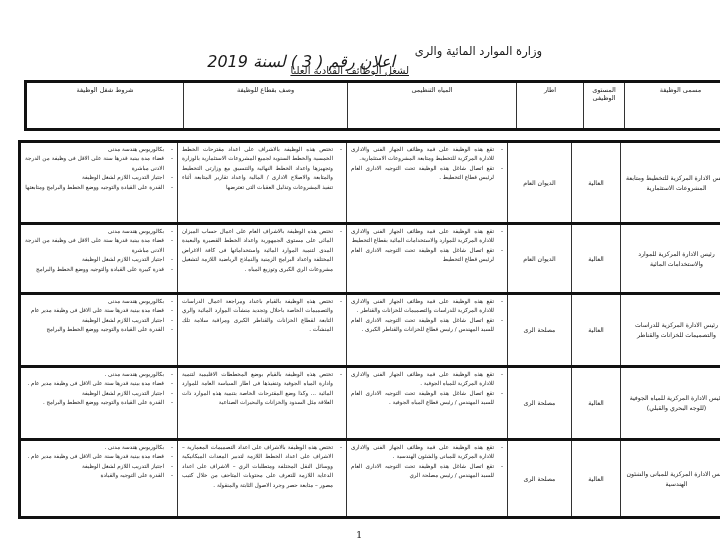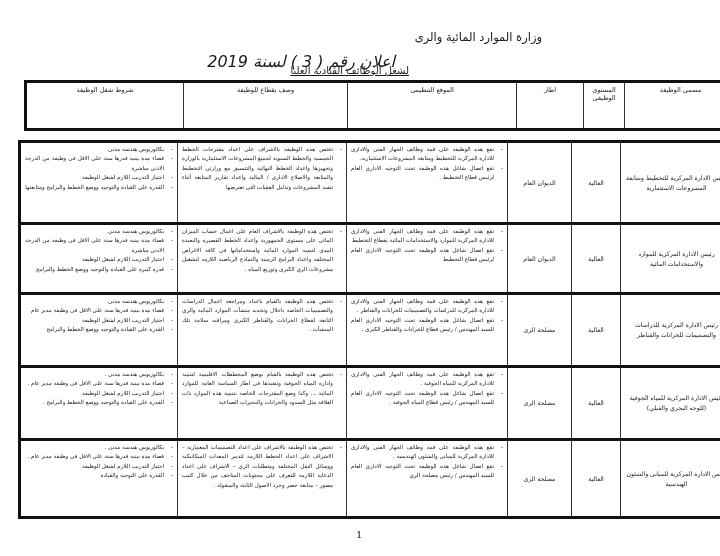--- a/index.html
+++ b/index.html
@@ -1,21 +1,21 @@
 <!DOCTYPE html>
 <html><head>
   <meta charset="utf-8">
   <style>
     html, body { margin: 0; padding: 0; }
     body {
       width: 720px; height: 556px; background: #ffffff; overflow: hidden;
       font-family: "DejaVu Sans", sans-serif; color: #1a1a1a; position: relative;
     }
     .ministry {
-      position: absolute; right: 178px; top: 30px;
+      position: absolute; right: 178px; top: 44px;
       font-size: 11.5px; direction: rtl; white-space: nowrap;
     }
     .ad-title {
       position: absolute; left: 299px; top: 52px; width: 96px;
       font-size: 16px; direction: rtl; text-align: right; white-space: nowrap; font-style: italic;
     }
     .ad-sub {
       position: absolute; left: 283px; top: 65px; width: 112px;
       font-size: 10px; direction: rtl; text-align: center; white-space: nowrap;
       text-decoration: underline;
@@ -57,21 +57,21 @@
 <div class="ministry">وزارة الموارد المائية والرى</div>
 <div class="ad-title">اعلان رقم ( 3 ) لسنة 2019</div>
 <div class="ad-sub">لشغل الوظائف القيادية العليا</div>
 
 <table class="hdr-table">
   <tbody>
       <tr>
     <th class="h-title">مسمى الوظيفة</th>
     <th class="h-level">المستوى الوظيفى</th>
     <th class="h-entity">اطار</th>
-    <th class="h-loc">الموقع التنظيمى</th>
+    <th class="h-loc">المياه التنظيمى</th>
     <th class="h-desc">وصف بقطاع للوظيفة</th>
     <th class="h-cond">شروط شغل الوظيفة</th>
   </tr>
 </tbody>
   </table>
 
 <table class="body-table">
   <tbody id="jobs-body">
       <tr style="height: 82px;">
         <td class="c-title">رئيس الادارة المركزية للتخطيط ومتابعة المشروعات الاستثمارية</td>

